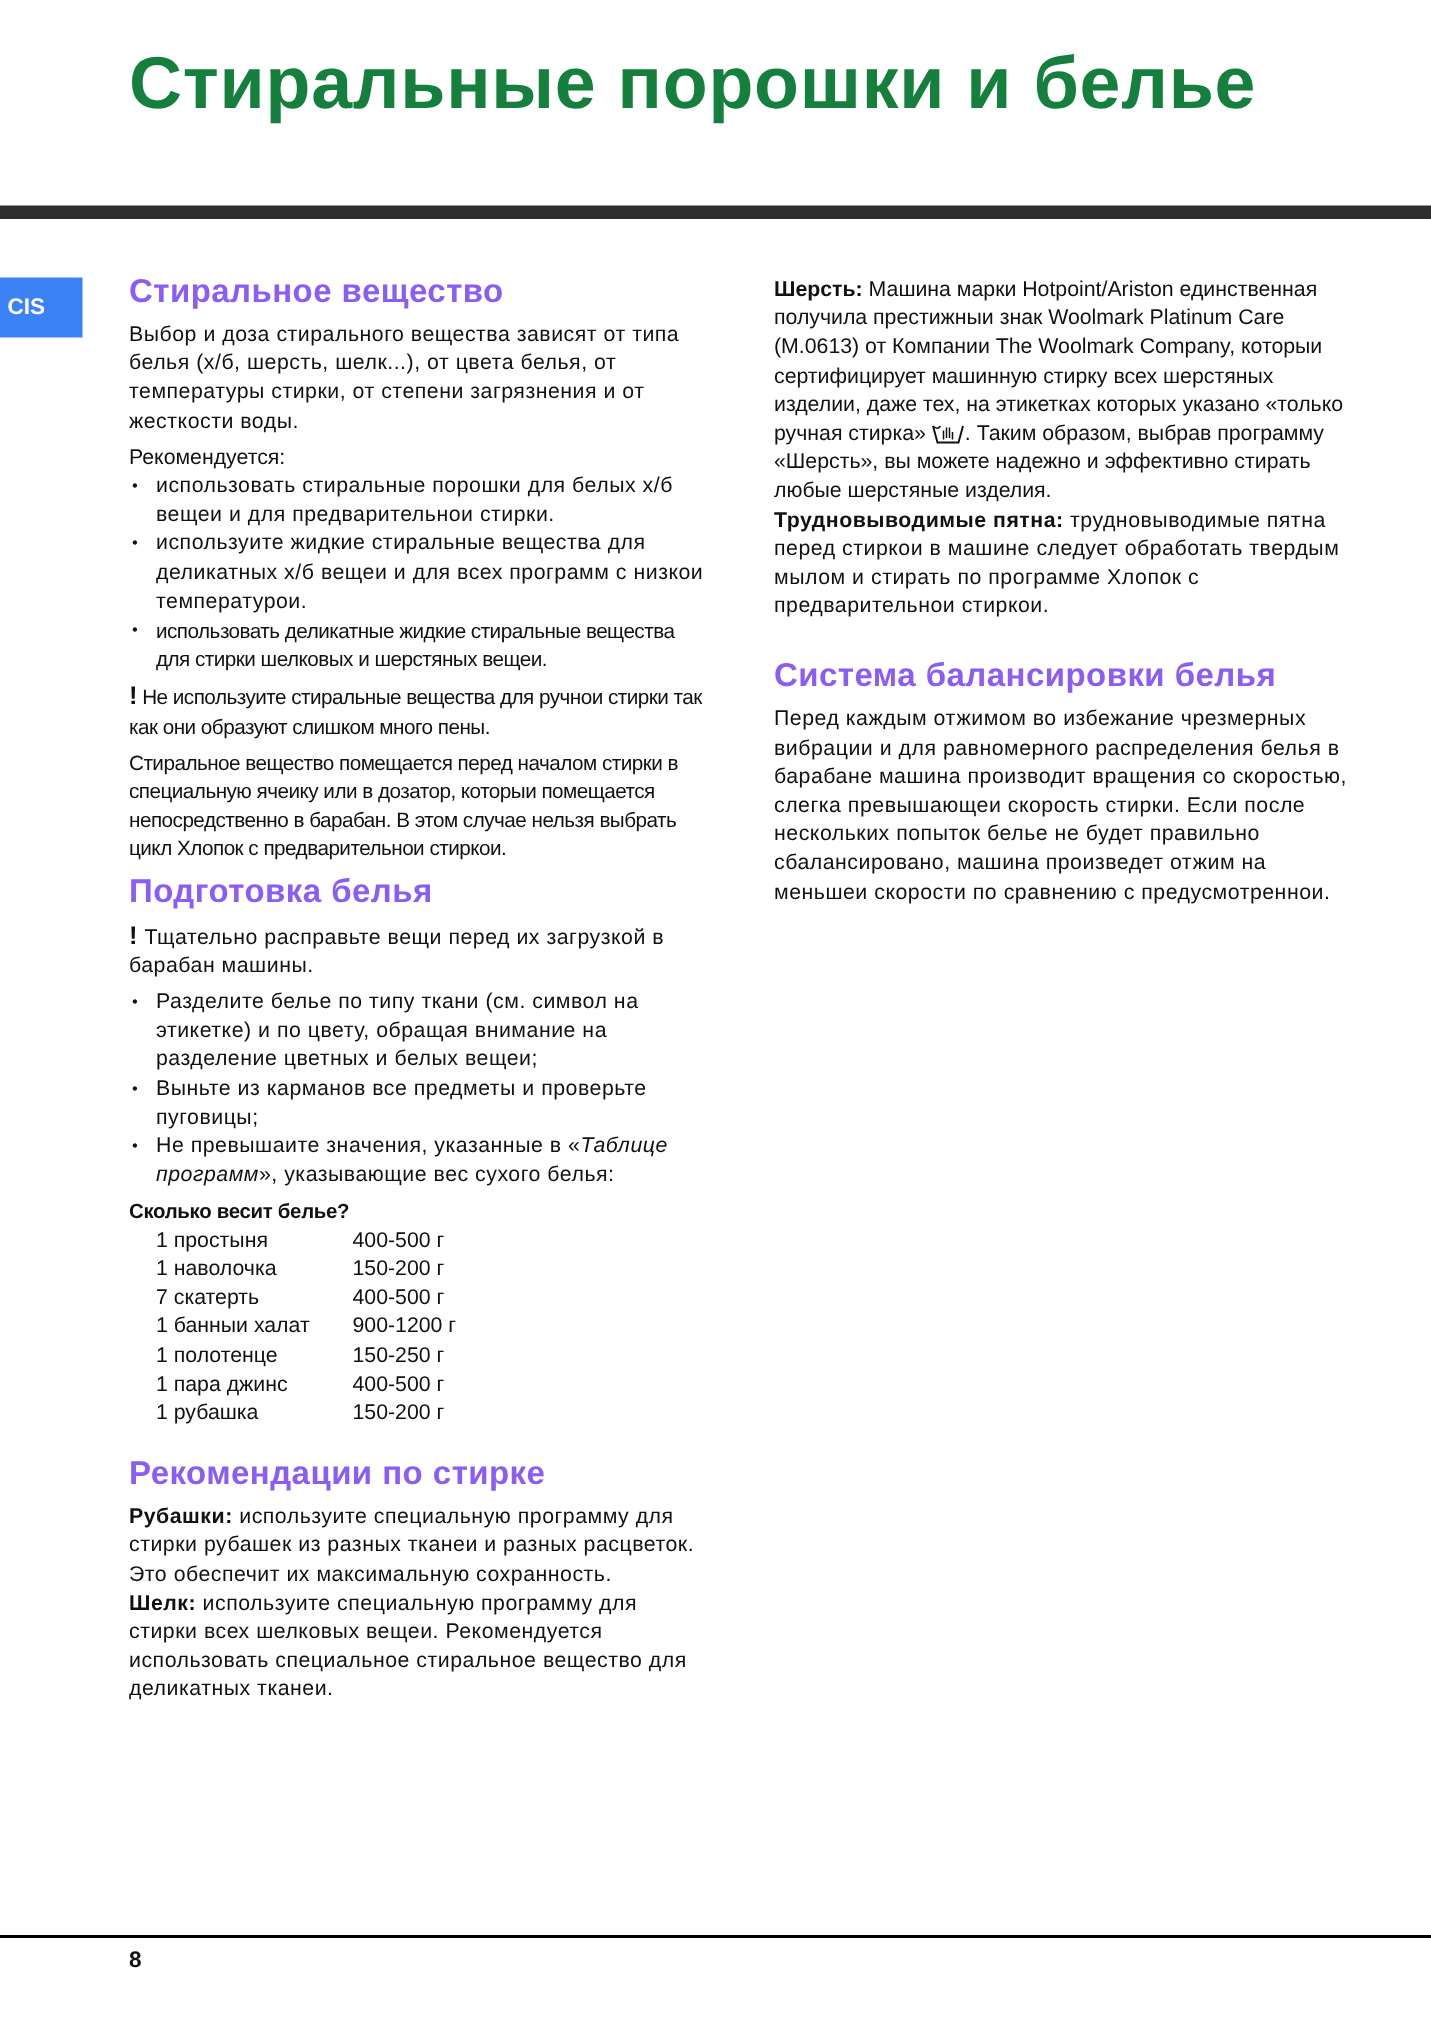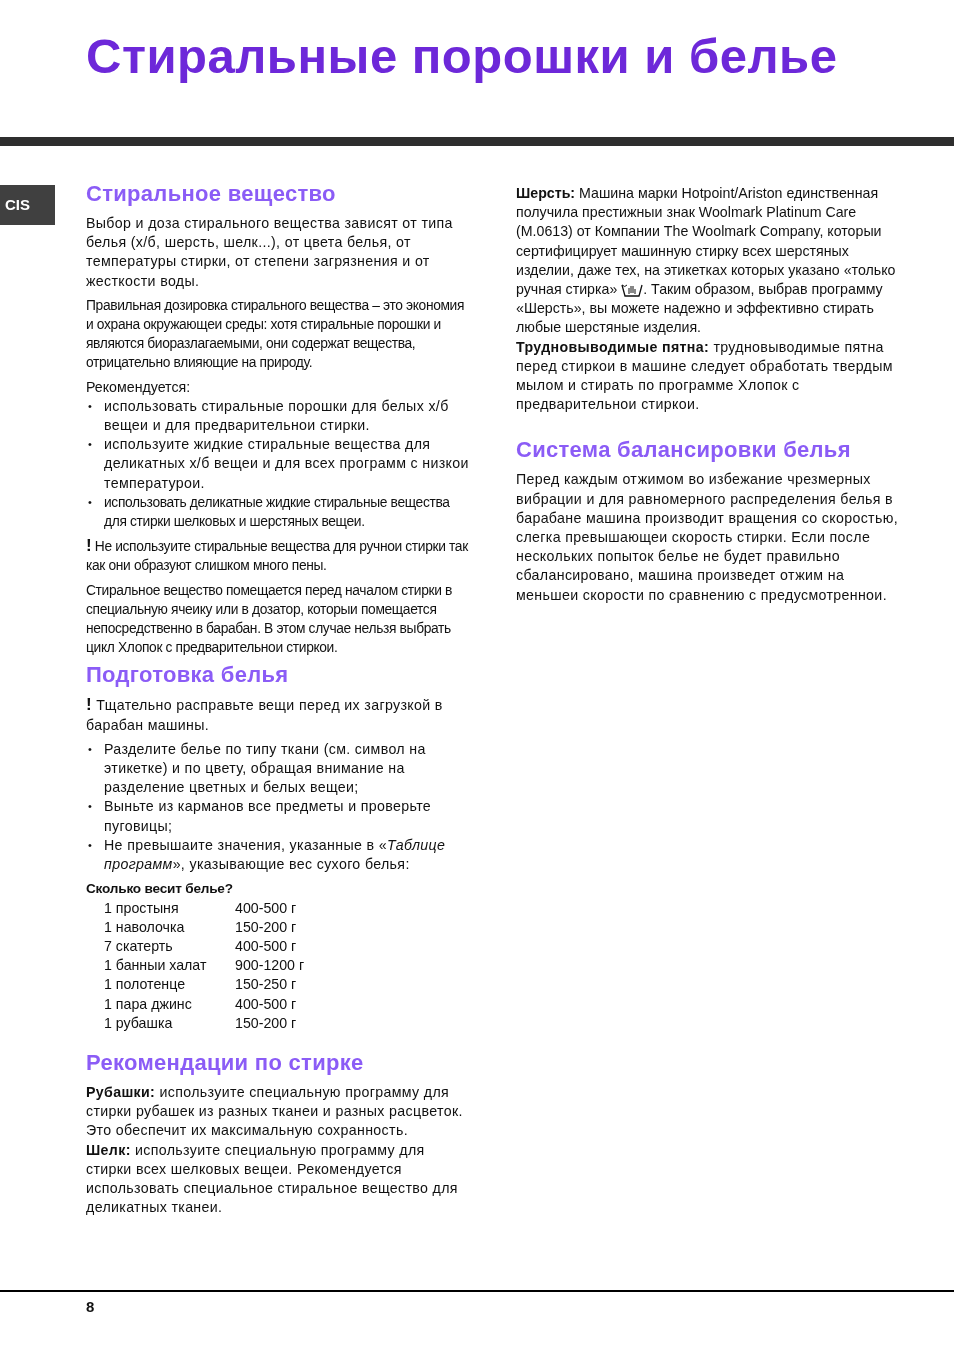--- a/index.html
+++ b/index.html
@@ -2,29 +2,29 @@
 <html><head>
 <meta charset="utf-8">
 <style>
   html, body { margin: 0; padding: 0; background: #ffffff; }
   body {
     width: 954px; height: 1351px; position: relative; overflow: hidden;
     font-family: "Liberation Sans", sans-serif; color: #111;
   }
   .page-title {
     position: absolute; left: 86px; top: 28px; margin: 0;
-    font-size: 49px; font-weight: bold; letter-spacing: 0.5px; color: #6d28d9;
+    font-size: 49px; font-weight: bold; letter-spacing: 0.5px; color: #15803d;
     font-family: "Liberation Sans", sans-serif;
   }
   .top-bar {
     position: absolute; left: 0; top: 137px; width: 954px; height: 9px; background: #2e2e2e;
   }
   .lang-tab {
     position: absolute; left: 0; top: 185px; width: 55px; height: 40px;
-    background: #404040; color: #fff; font-weight: bold; font-size: 15px;
+    background: #3b82f6; color: #fff; font-weight: bold; font-size: 15px;
     line-height: 40px; padding-left: 5px; box-sizing: border-box;
   }
   .col { position: absolute; top: 182px; font-size: 14.2px; line-height: 19.2px; }
   .col-left { left: 86px; width: 388px; }
   .col-right { left: 516px; width: 390px; }
   h2 {
     font-size: 22px; font-weight: bold; margin: 0 0 8px 0; line-height: 24px; color: #8b5cf6;
     letter-spacing: 0.3px;
   }
   p { margin: 0 0 5px 0; }
@@ -53,21 +53,20 @@
 <body>
 
 <h1 class="page-title">Стиральные порошки и белье</h1>
 <div class="top-bar"></div>
 <div class="lang-tab">CIS</div>
 
 <div class="col col-left">
   <section>
     <h2>Стиральное вещество</h2>
     <p class="wide">Выбор и доза стирального вещества зависят от типа белья (х/б, шерсть, шелк...), от цвета белья, от температуры стирки, от степени загрязнения и от жесткости воды.</p>
-    <p class="cond">Правильная дозировка стирального вещества – это экономия и охрана окружающеи среды: хотя стиральные порошки и являются биоразлагаемыми, они содержат вещества, отрицательно влияющие на природу.</p>
     <p style="margin:0">Рекомендуется:</p>
     <ul class="bullets">
       <li class="wide">использовать стиральные порошки для белых х/б вещеи и для предварительнои стирки.</li>
       <li class="wide">используите жидкие стиральные вещества для деликатных х/б вещеи и для всех программ с низкои температурои.</li>
       <li class="cond">использовать деликатные жидкие стиральные вещества для стирки шелковых и шерстяных вещеи.</li>
     </ul>
     <p class="cond">
       <span class="warn-mark">!</span>
       <span>Не используите стиральные вещества для ручнои стирки так как они образуют слишком много пены.</span>
     </p>

